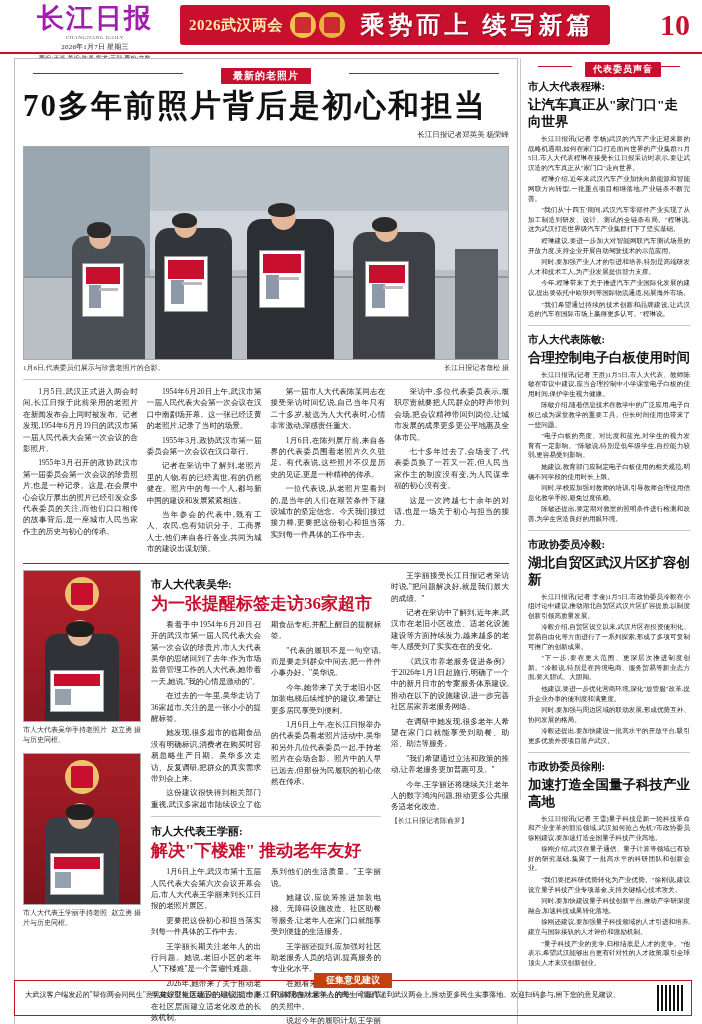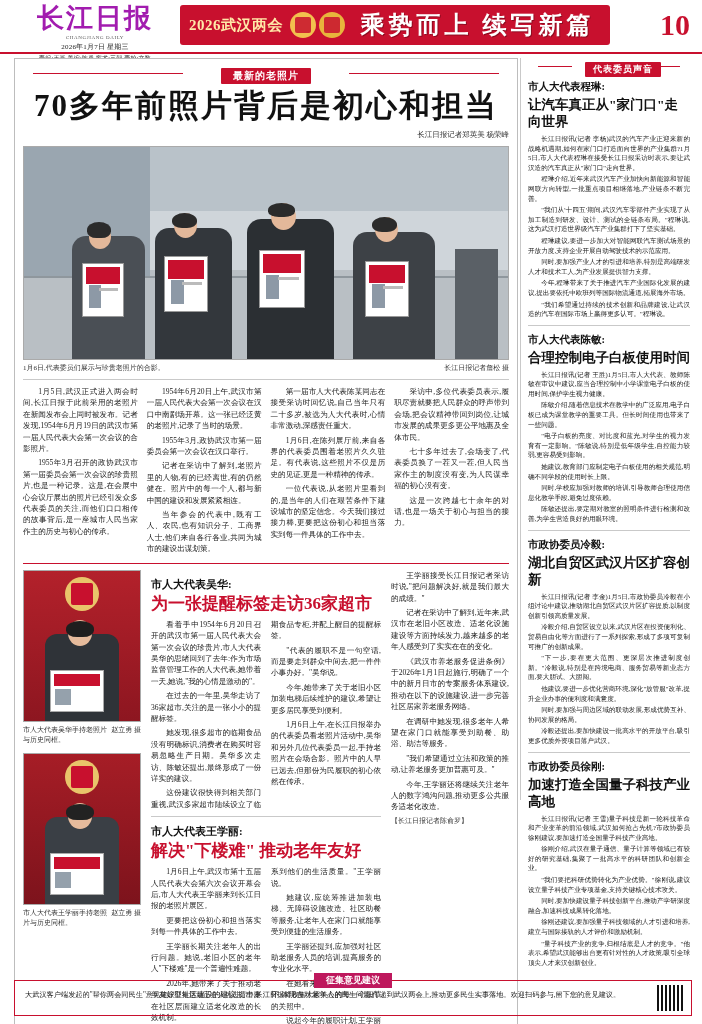--- a/index.html
+++ b/index.html
@@ -71,21 +71,21 @@
     content:"";position:absolute;top:8px;width:150px;height:1px;background:#c8102e;
   }
   .ribbon:before{left:10px;}
   .ribbon:after{right:10px;}
   .ribbon.small:before,.ribbon.small:after{width:34px;}
 
   .box{border:1px solid #bdbdbd;padding:6px 8px 8px 8px;background:#fff;}
 
   .headline{
     font-family:"Liberation Serif",serif;
-    font-weight:700;text-align:center;color:#111;
+    font-weight:700;color:#111;
   }
   .h-lead{font-size:31px;letter-spacing:2px;line-height:40px;margin:6px 0 4px;}
   .byline{font-size:7.5px;text-align:right;color:#333;margin:2px 0 6px;}
 
   
   .photo{
     position:relative;background:#cfd6dc;overflow:hidden;
   }
   .cap{font-size:7px;color:#333;line-height:10px;margin-top:3px;}
   .cap .src{float:right;}
@@ -126,21 +126,21 @@
   .ph-small{position:relative;background:#c6ccd2;border:1px solid #aaa;overflow:hidden;}
   .ph-red{position:absolute;inset:0;background:linear-gradient(#b3212b,#8d1620);}
   .ph-badge{position:absolute;left:50%;top:6px;transform:translateX(-50%);width:34px;height:34px;border-radius:50%;background:#e9c46a;}
   .ph-badge:after{content:"";position:absolute;left:50%;top:50%;transform:translate(-50%,-50%);width:22px;height:22px;background:#c8102e;border-radius:2px;}
   .footer-note{
     position:absolute;left:14px;top:980px;width:676px;border:1px solid #c8102e;
     height:34px;
   }
   .fn-badge{
     position:absolute;left:50%;top:-8px;transform:translateX(-50%);
-    background:#be185d;color:#fff;font-size:9px;font-weight:700;padding:1px 12px;
+    background:#c2410c;color:#fff;font-size:9px;font-weight:700;padding:1px 12px;
   }
   .fn-txt{font-size:7.2px;line-height:11px;color:#222;padding:9px 58px 0 10px;text-align:justify;}
   .fn-qr{position:absolute;right:8px;top:4px;width:26px;height:26px;background:
      repeating-linear-gradient(90deg,#111 0 2px,#fff 2px 4px),
      repeating-linear-gradient(0deg,#111 0 2px,transparent 2px 4px);}
 </style>
 </head>
 <body>
 
 <div class="page">
@@ -285,21 +285,21 @@
             </div>
           </div>
 
           <div style="flex:1;">
             <div>
               <div class="subhead-kicker">市人大代表吴华:</div>
               <div class="subhead red">为一张提醒标签走访36家超市</div>
               <div class="txt c2">
                 <p>看着手中1954年6月20日召开的武汉市第一届人民代表大会第一次会议的珍贵片,市人大代表吴华的思绪回到了去年:作为市场监督管理工作的人大代表,她带着一天,她说,"我的心情是激动的"。</p>
                 <p>在过去的一年里,吴华走访了36家超市,关注的是一张小小的提醒标签。</p>
-                <p>她发现,很多超市的临期食品没有明确标识,消费者在购买时容易忽略生产日期。吴华多次走访、陈敏还提出,最终形成了一份详实的建议。</p>
+                <p>她发现,很多超市的临期食品没有明确标识,消费者在购买时容易忽略生产日期。吴华多次走访、反复调研,把群众的真实需求带到会上来。</p>
                 <p>这份建议很快得到相关部门重视,武汉多家超市陆续设立了临期食品专柜,并配上醒目的提醒标签。</p>
                 <p>"代表的履职不是一句空话,而是要走到群众中间去,把一件件小事办好。"吴华说。</p>
                 <p>今年,她带来了关于老旧小区加装电梯后续维护的建议,希望让更多居民享受到便利。</p>
                 <p>1月6日上午,在长江日报举办的代表委员看老照片活动中,吴华和另外几位代表委员一起,手持老照片在会场合影。照片中的人早已远去,但那份为民履职的初心依然在传承。</p>
               </div>
             </div>
 
             <div class="rule"></div>
 
             <div>

